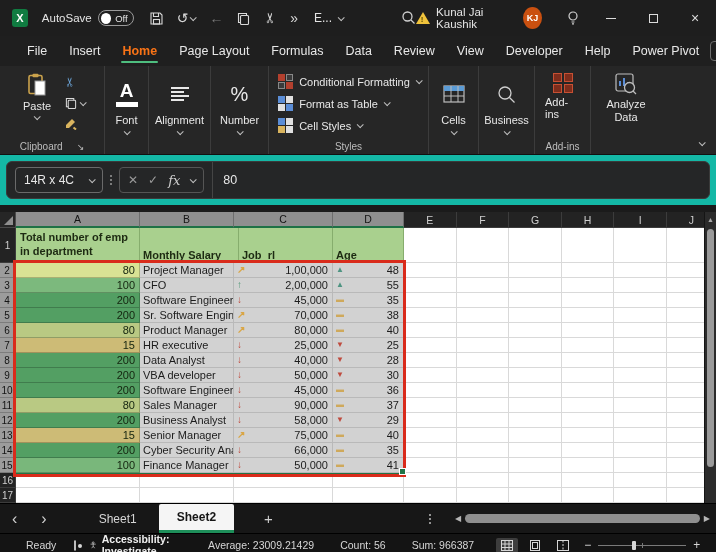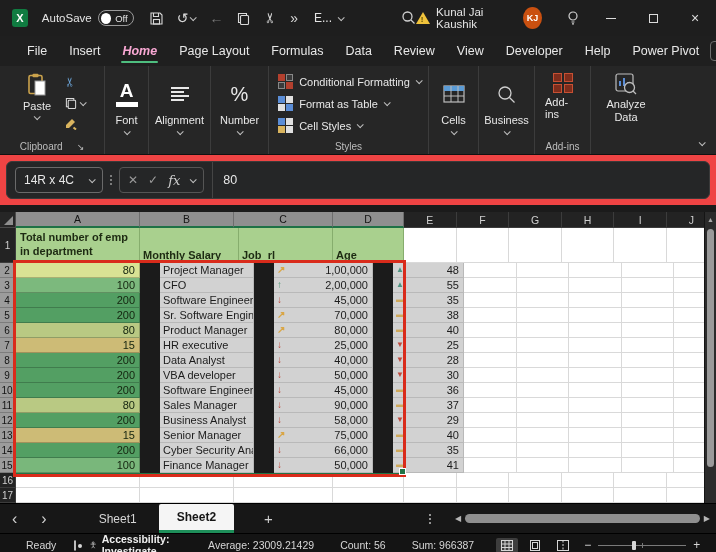--- a/index.html
+++ b/index.html
@@ -29,21 +29,21 @@
   .avatar { width:22px; height:22px; border-radius:50%; background:#ca5010; color:#fff; font-size:9px; font-weight:bold; display:flex; align-items:center; justify-content:center; }
   .winbtns { display:flex; align-items:center; margin-left:10px; }
   .winbtn { width:42px; height:36px; display:flex; align-items:center; justify-content:center; color:#dcdcdc; }
   .minline { width:10px; height:1px; background:#dcdcdc; }
   .maxbox { width:9px; height:9px; border:1px solid #dcdcdc; }
   .closex { font-size:14px; }
 
   
   .menubar { height:30px; background:#1f1f1f; display:flex; align-items:center; padding-left:16px; gap:0; }
   .mtab { color:#e8e8e8; font-size:12.5px; padding:6px 11px; position:relative; white-space:nowrap; }
-  .mtab.active { font-weight:bold; color:#f9a8d4;font-style:italic; }
+  .mtab.active { font-weight:bold; color:#f97316; }
   .mtab.active::after { content:""; position:absolute; left:10px; right:10px; bottom:1px; height:2px; background:#4ebe7f; border-radius:1px; }
   .menu-right { margin-left:auto; display:flex; align-items:center; gap:8px; padding-right:10px; }
   .comment-btn { width:30px; height:20px; border:1px solid #6f6f6f; border-radius:4px; display:flex; align-items:center; justify-content:center; }
 
   
   .ribbon { height:89px; background:#262626; display:flex; position:relative; border-bottom:1px solid #111; }
   .rgroup { height:100%; padding:5px 4px 1px; display:flex; flex-direction:column; border-right:1px solid #3c3c3c; }
   .gbody { flex:1; display:flex; justify-content:center; }
   .glabel { height:13px; font-size:10px; color:#bdbdbd; text-align:center; display:flex; align-items:center; justify-content:center; gap:14px; }
   .bigbtn { display:flex; flex-direction:column; align-items:center; gap:3px; padding:2px 6px; color:#e8e8e8; font-size:11px; }
@@ -58,21 +58,21 @@
   .alignicon { display:flex; flex-direction:column; gap:2px; }
   .alignicon i { display:block; height:2px; background:#e8e8e8; }
   .pct { font-size:20px; color:#e8e8e8; }
   .cf-grid, .sq-grid { display:grid; grid-template-columns:7px 7px; grid-template-rows:7px 7px; gap:1px; }
   .cf-grid i, .sq-grid i { display:block; border:1px solid #888; }
   .ribbon-collapse { position:absolute; right:12px; bottom:8px; }
   .two-line { text-align:center; line-height:1.2; }
   .launcher { color:#bdbdbd; font-size:9px; }
 
   
-  .formulabar { height:50px; background:#ef4444; display:flex; align-items:center; padding:0 6px; }
+  .formulabar { height:50px; background:#14b8a6; display:flex; align-items:center; padding:0 6px; }
   .fpanel { width:100%; height:38px; background:#252627; border:1px solid #3a3a3a; border-radius:6px; display:flex; align-items:center; padding:0 4px; }
   .namebox { width:88px; height:26px; border:1px solid #6a6a6a; border-radius:4px; display:flex; align-items:center; justify-content:space-between; padding:0 8px; color:#e8e8e8; font-size:12px; margin-left:4px; }
   .vdots { display:flex; flex-direction:column; gap:2px; margin:0 7px; }
   .vdots i { width:2px; height:2px; border-radius:50%; background:#9a9a9a; }
   .fxgroup { height:26px; border:1px solid #555; border-radius:4px; display:flex; align-items:center; gap:10px; padding:0 8px; color:#9a9a9a; }
   .fxgroup .fx { font-family:"DejaVu Serif", serif; font-style:italic; font-size:13px; color:#cfcfcf; }
   .fxgroup .xmark { font-size:12px; }
   .fxgroup .check { font-size:12px; }
   .formula-input { flex:1; height:100%; border-left:1px solid #454545; margin-left:8px; display:flex; align-items:center; padding-left:10px; color:#e8e8e8; font-size:12.5px; }
 
@@ -84,21 +84,21 @@
   .corner::after { content:""; position:absolute; right:2px; bottom:2px; border-left:9px solid transparent; border-bottom:9px solid #8f8f8f; }
   .ch { display:flex; align-items:center; justify-content:center; font-size:10.5px; color:#d0d0d0; background:#232323; border-right:1px solid #3c3c3c; border-bottom:1px solid #3c3c3c; }
   .ch.sel { background:#8f8f8f; color:#141414; border-right-color:#6d6d6d; border-bottom:2px solid #1e7145; }
   .row { display:flex; height:15px; }
   .row.r1 { height:35px; }
   .rh { width:16px; flex:none; display:flex; align-items:center; justify-content:center; font-size:10px; background:#232323; color:#d0d0d0; border-bottom:1px solid #3c3c3c; border-right:1px solid #3c3c3c; }
   .rh.selrh { background:#9c9c9c; color:#141414; border-bottom-color:#7c7c7c; border-right:2px solid #1e7145; }
   .cell { border-right:1px solid #d9d9d9; border-bottom:1px solid #d9d9d9; background:#fff; font-size:11px; color:#1c1c1c; display:flex; align-items:center; overflow:hidden; white-space:nowrap; }
   .cA { width:124px; flex:none; } .cB { width:94px; flex:none; } .cC { width:99px; flex:none; } .cD { width:71px; flex:none; }
   .cX { width:52.6px; flex:none; } .cJ { flex:1; border-right:none; }
-  .selc { background:#d2d2d2; border-color:#b9b9b9;margin-left:20px; }
+  .selc { background:#d2d2d2; border-color:#b9b9b9; }
   .txt { padding-left:3px; }
   .icnum { justify-content:space-between; padding:0 4px 0 3px; }
   .acell { justify-content:flex-end; padding-right:4px; border-color:rgba(0,0,0,.22); color:#14240f; }
   .greenhdr { background:#a9d08e; font-weight:bold; color:#1d2a12; border-color:#86ad6d; }
   .hdrA { display:block; padding:2px 2px 0 4px; line-height:1.3; white-space:normal; font-size:11px; }
   .hdrBot { align-items:flex-end; padding-bottom:1px; padding-left:3px; }
   .cicon { font-weight:bold; font-size:10px; line-height:1; }
   .dicon { font-size:8px; line-height:1; }
   .redbox { position:absolute; left:13px; top:48px; width:393px; height:217px; border:3px solid #d92b1b; pointer-events:none; z-index:5; }
   .greenbox { position:absolute; left:15px; top:50px; width:390px; height:212px; border:1.5px solid #217346; pointer-events:none; z-index:4; }

